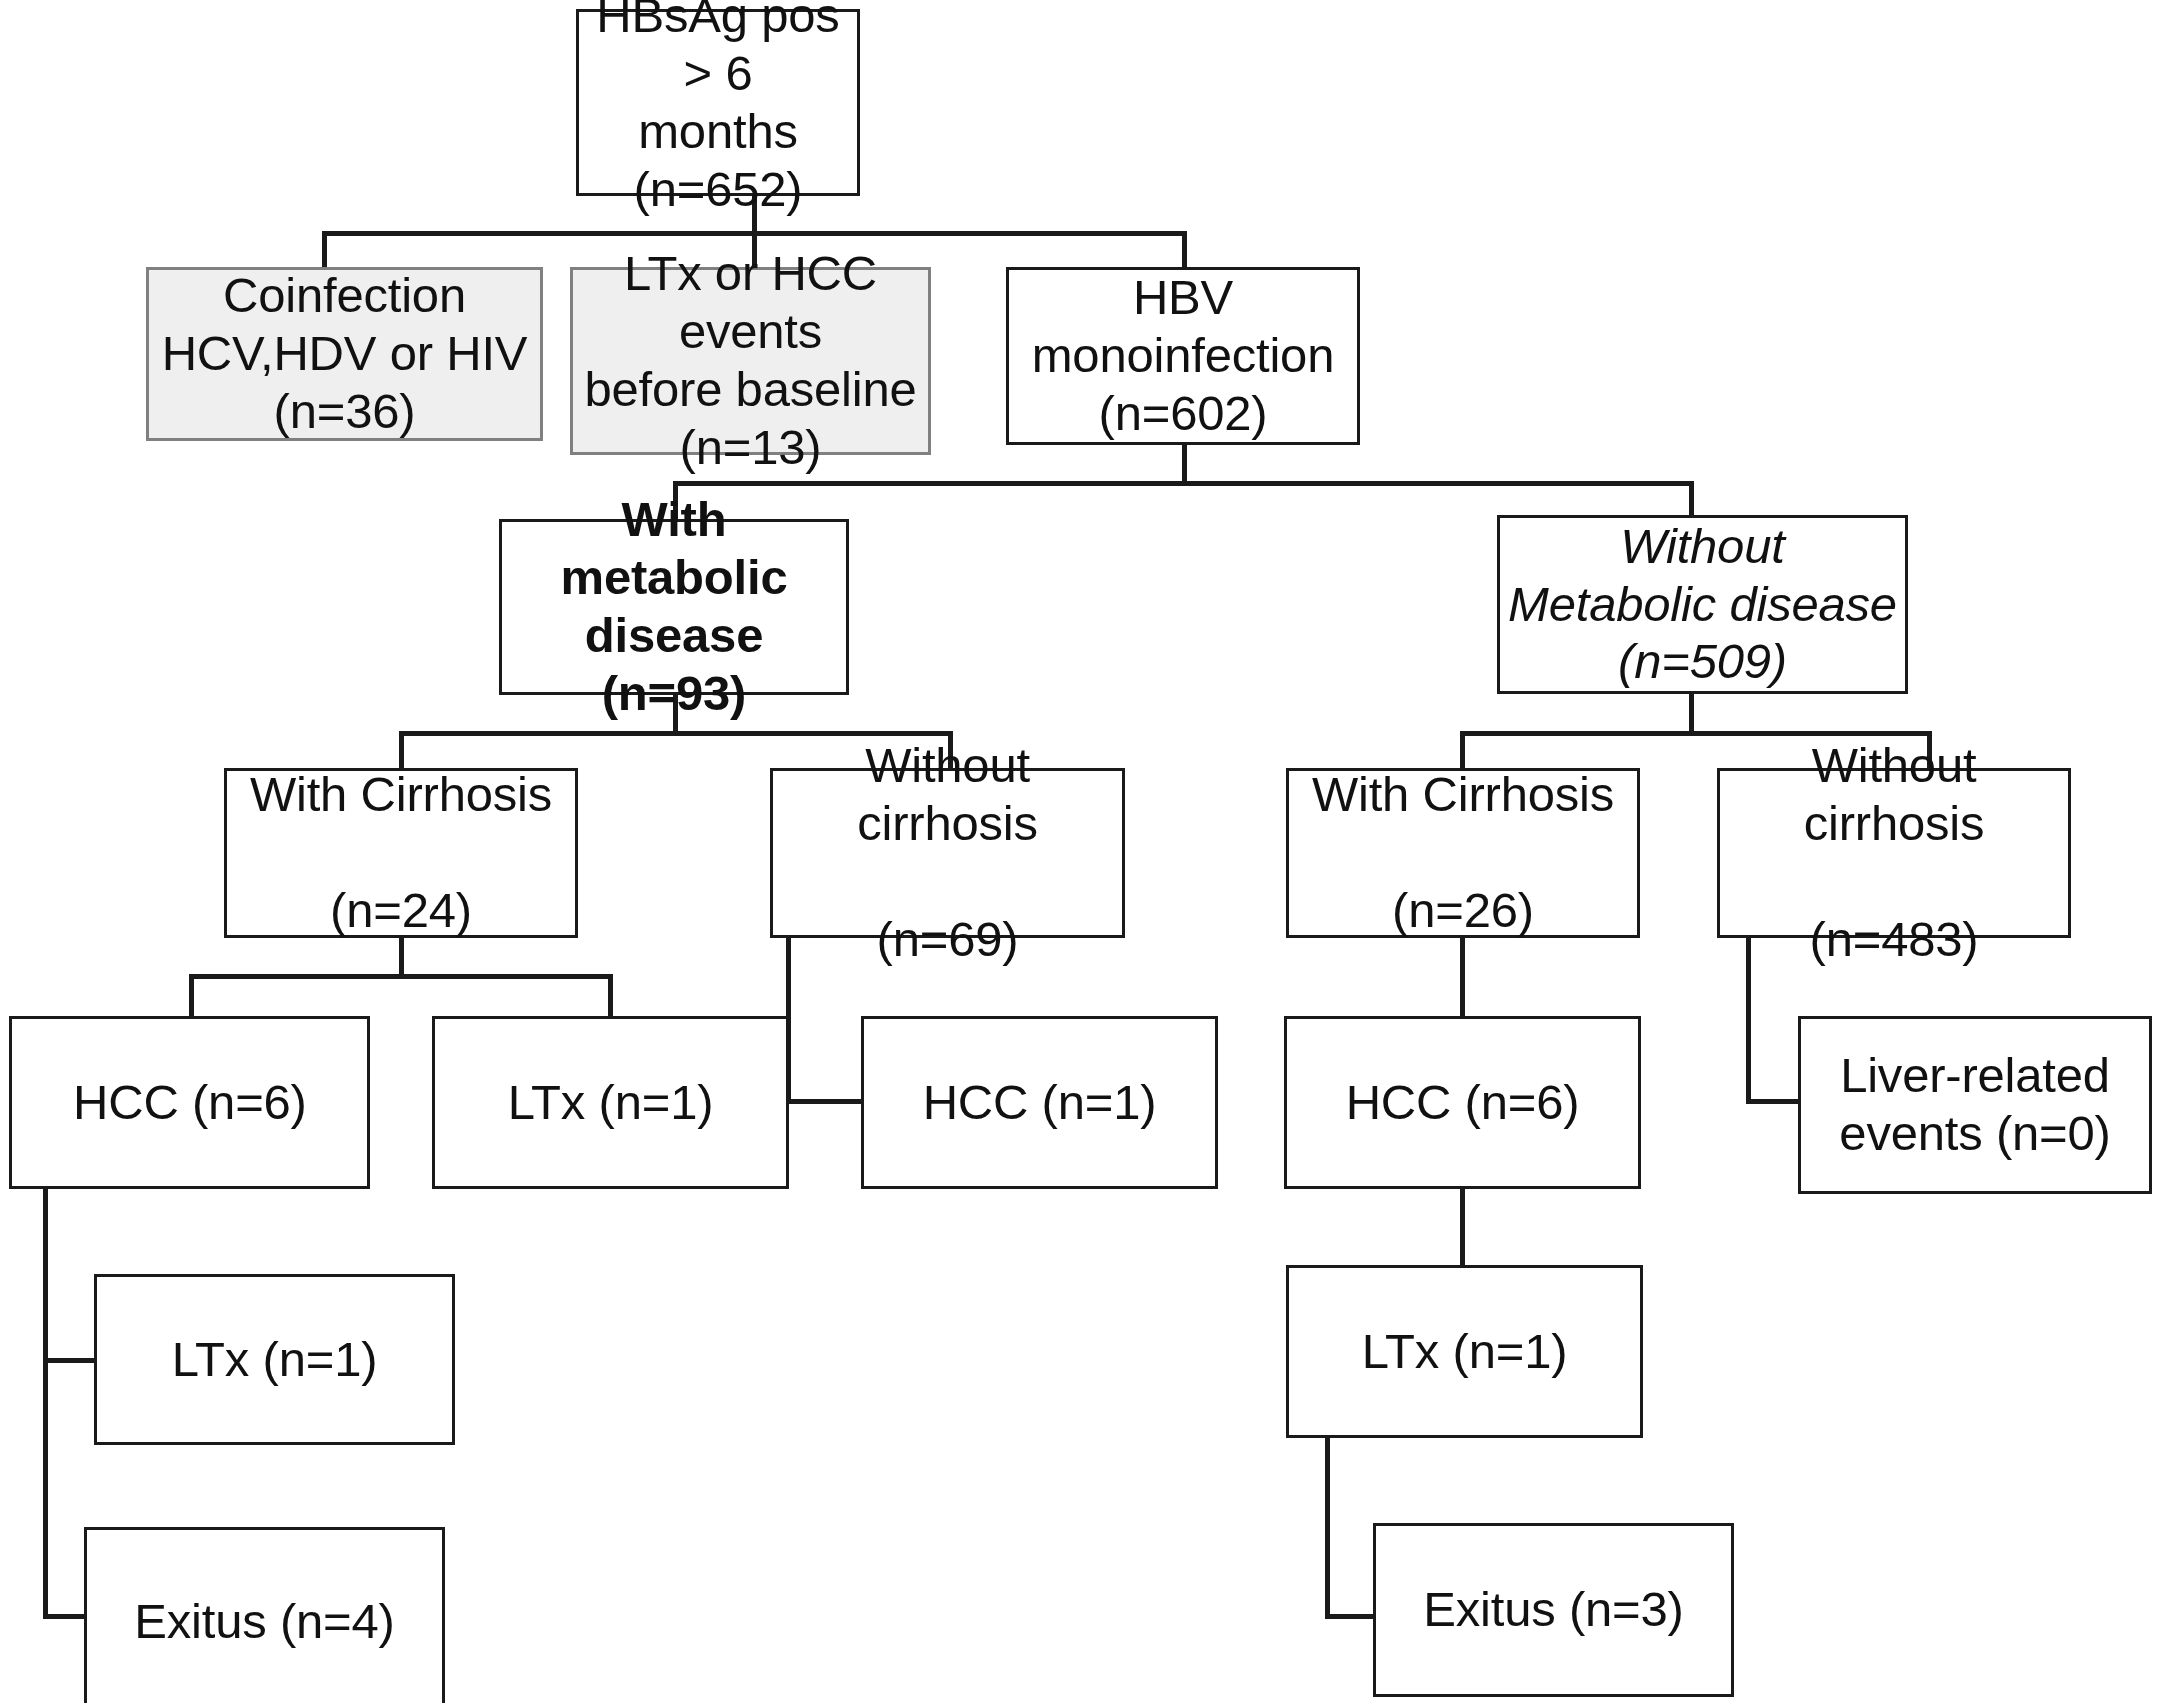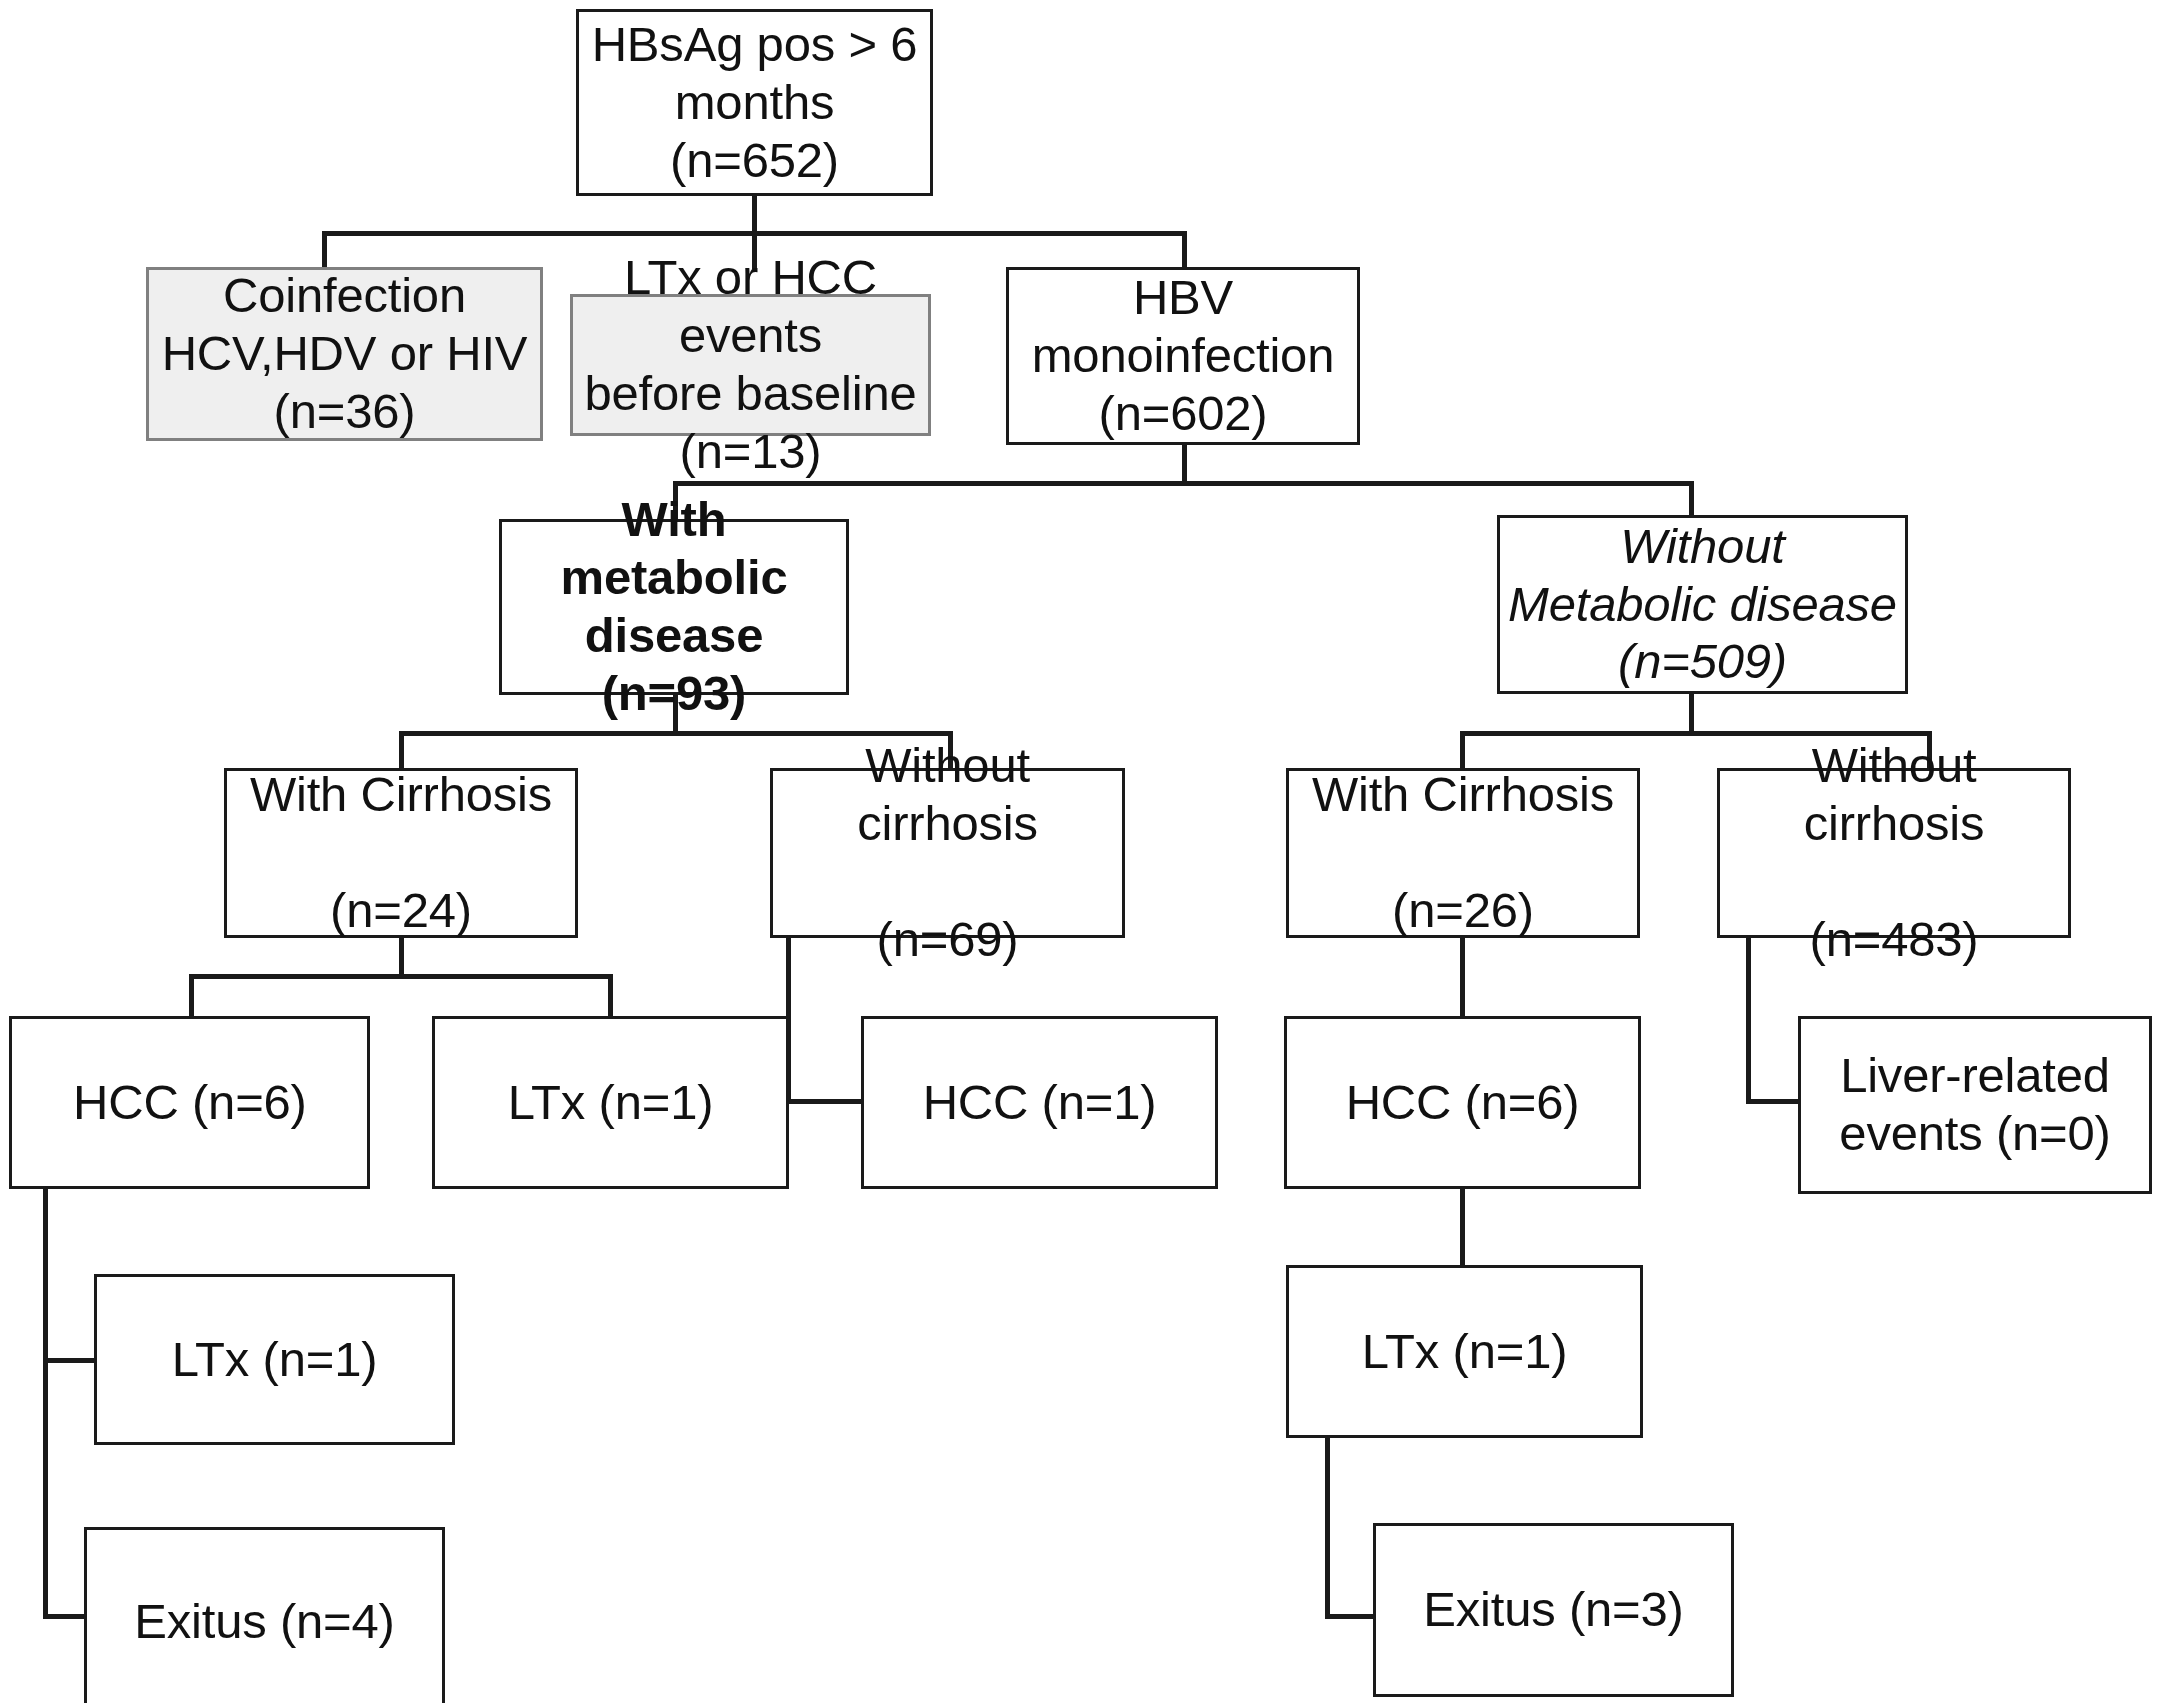--- a/index.html
+++ b/index.html
@@ -98,32 +98,32 @@
 
   <div class="edge v" style="left:43px; top:1188px; height:431px;"></div>
   <div class="edge h" style="left:43px; top:1358px; width:55px;"></div>
   <div class="edge h" style="left:43px; top:1614px; width:55px;"></div>
 
   <div class="edge v" style="left:1460px; top:1188px; height:79px;"></div>
 
   <div class="edge v" style="left:1325px; top:1438px; height:181px;"></div>
   <div class="edge h" style="left:1325px; top:1614px; width:51px;"></div>
 
-  <div class="node" style="left:576px; top:9.4px; width:357px; height:187px;">
+  <div class="node" style="left:576px; top:9.4px; width:284px; height:187px;">
     <span class="label">HBsAg pos &gt; 6
 months (n=652)</span>
   </div>
 
   <div class="node shaded" style="left:146px; top:267px; width:397px; height:174px;">
     <span class="label">Coinfection
 HCV,HDV or HIV
 (n=36)</span>
   </div>
 
-  <div class="node shaded" style="left:570px; top:267px; width:361px; height:142px;margin-top:27px;">
+  <div class="node shaded" style="left:570px; top:267px; width:361px; height:188px;">
     <span class="label">LTx or HCC events
 before baseline
 (n=13)</span>
   </div>
 
   <div class="node" style="left:1006px; top:267px; width:354px; height:178px;">
     <span class="label">HBV
 monoinfection
 (n=602)</span>
   </div>

